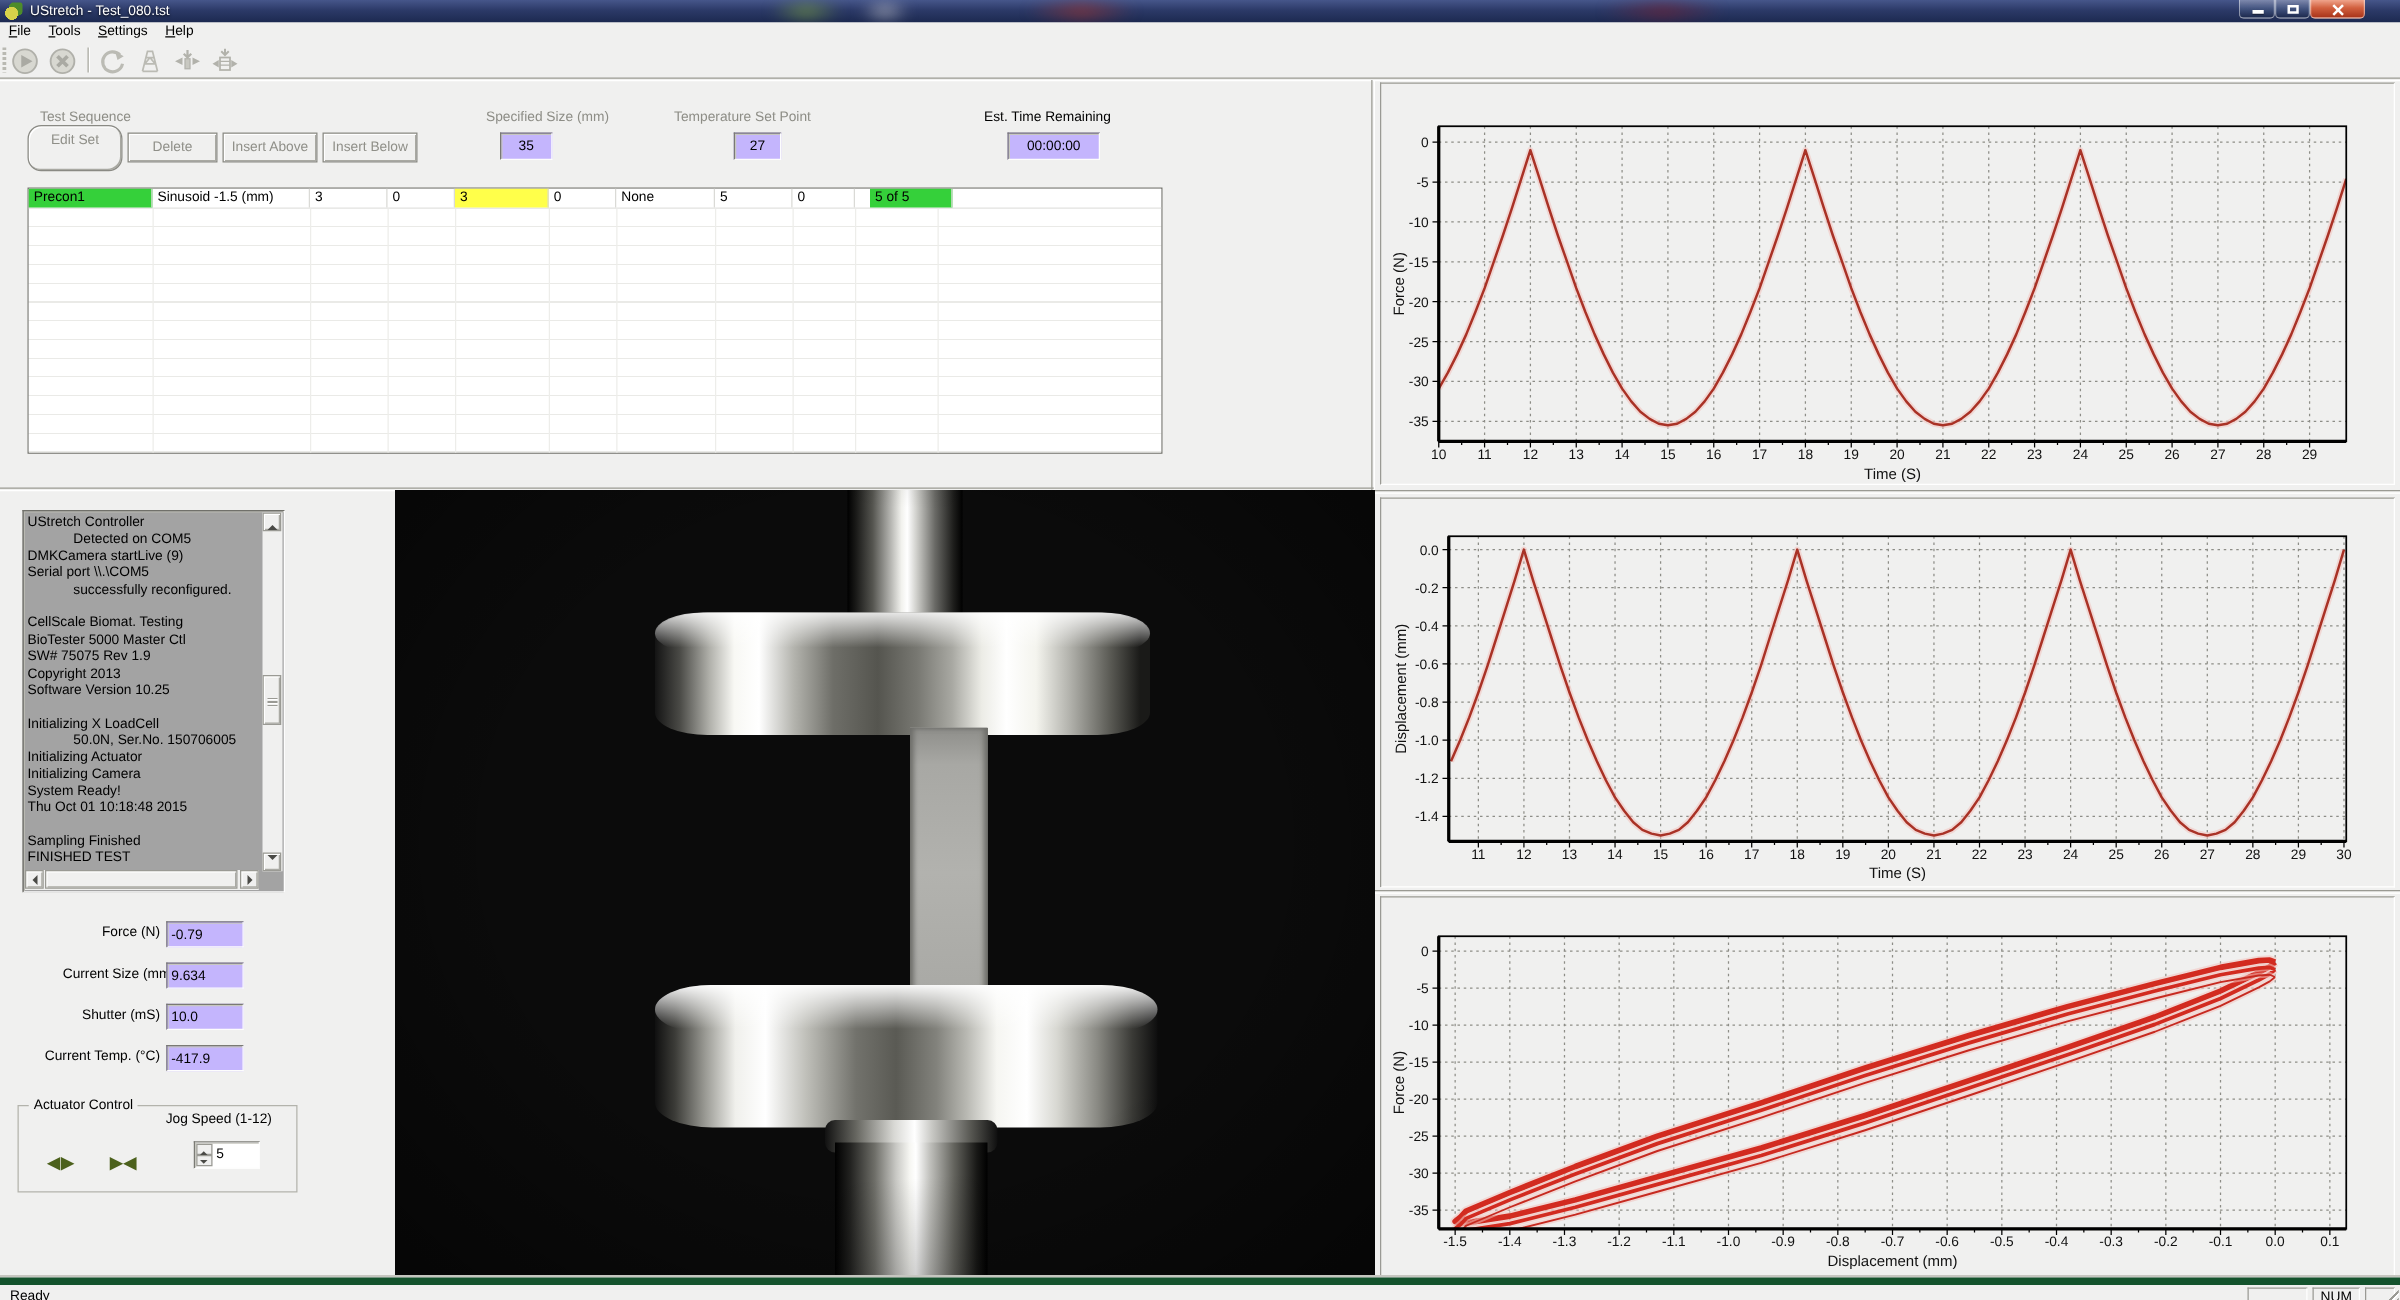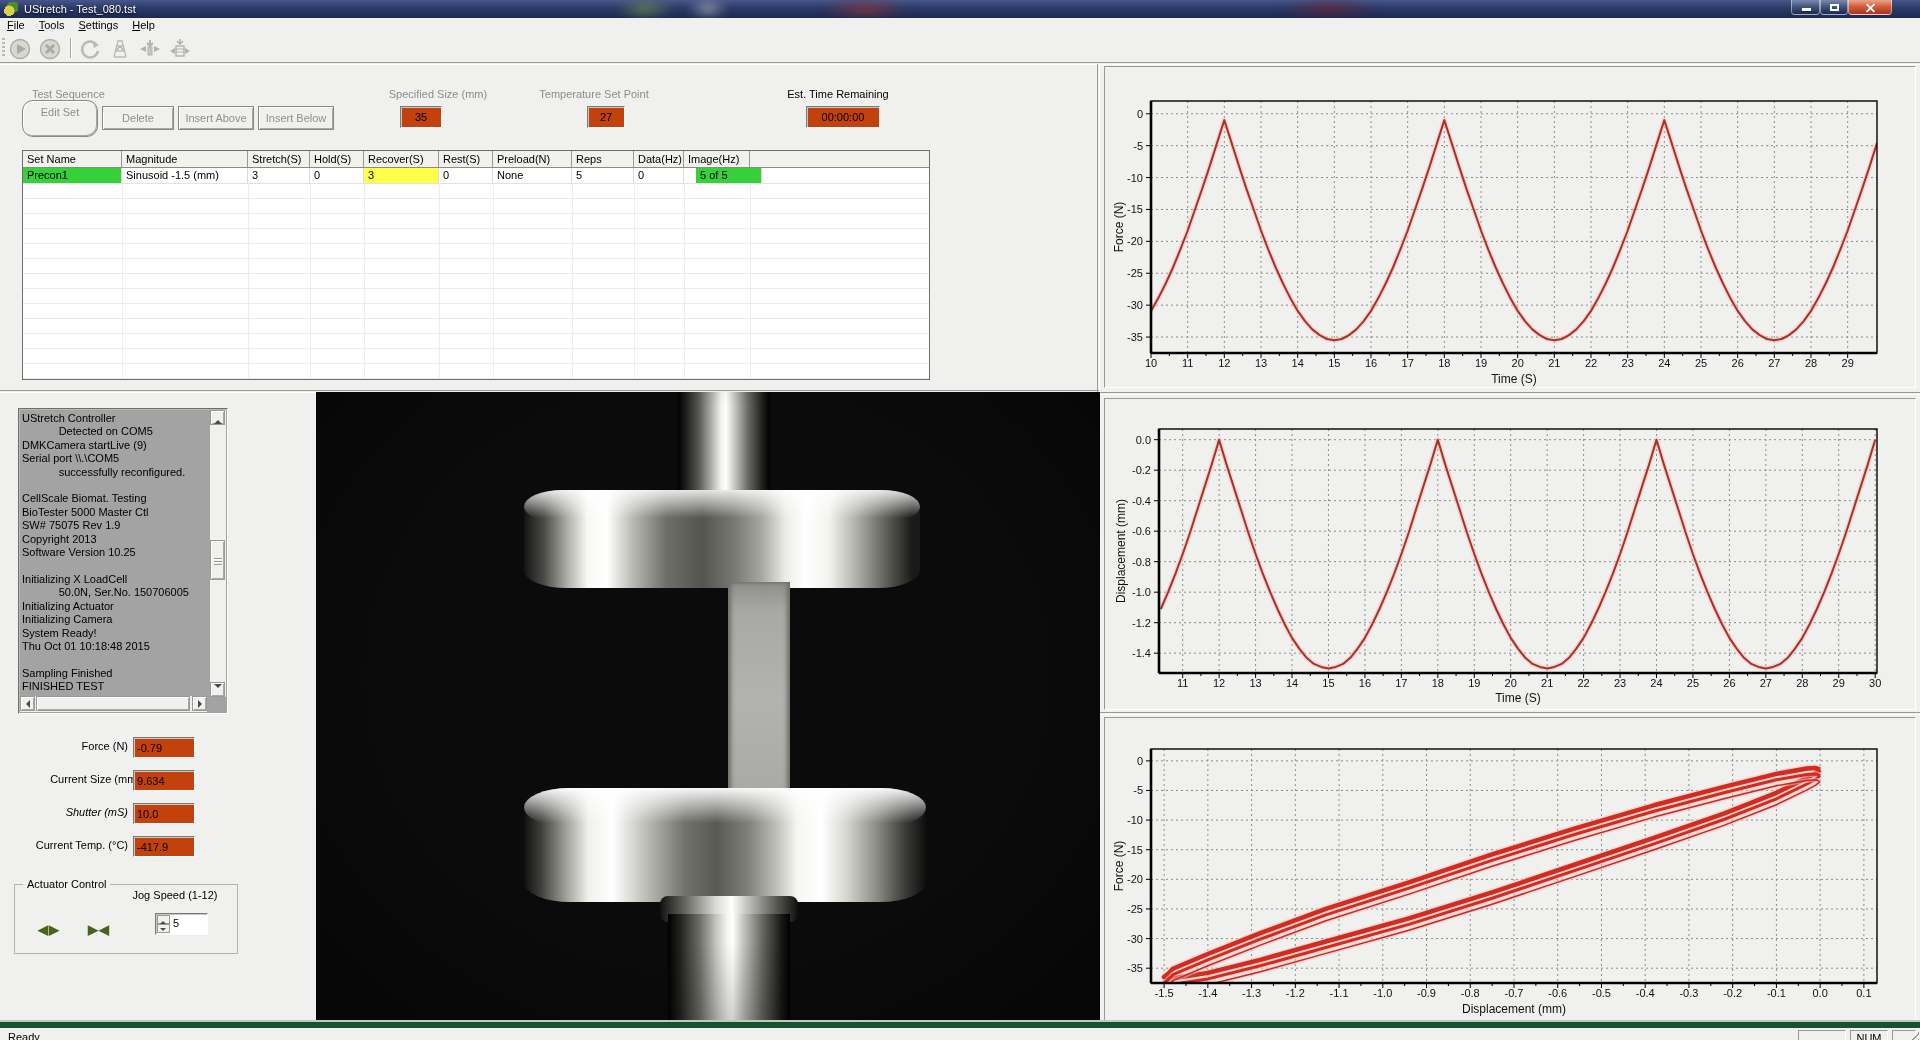--- a/index.html
+++ b/index.html
@@ -37,21 +37,21 @@
   .tbsep { position:absolute; top:4px; width:2px; height:20px; border-left:1px solid #a8a8a0; border-right:1px solid #ffffff; }
 
   .divider-h { border-top:1px solid #9a9a93; border-bottom:1px solid #ffffff; height:3px; }
   .divider-v { border-left:1px solid #9a9a93; border-right:1px solid #ffffff; width:3px; }
 
   
   .gray-label { color:#8d8d86; }
   .btn { background:#f0f0ef; border:1px solid #8a8a84;
     box-shadow:inset 1px 1px 0 #ffffff, inset -1px -1px 0 #a9a9a2;
     text-align:center; color:#8f8f88; }
-  .field { background:#c2410c; border:1px solid; border-color:#7a7a74 #fdfdfd #fdfdfd #7a7a74;
+  .field { background:#c4b5fd; border:1px solid; border-color:#7a7a74 #fdfdfd #fdfdfd #7a7a74;
     box-shadow:inset 1px 1px 0 #c7c7c0; line-height:18px; padding:1px 3px; }
   .field.center { text-align:center; }
 
   #ts-table { left:22px; top:150px; width:908px; border:1px solid #6e6e68; background:#fff; }
   .ts-hrow { display:flex; height:17px; background:#f1f1ee; border-bottom:1px solid #8a8a84; }
   .ts-hcell { border-right:1px solid #9a9a94; padding:2px 0 0 4px; white-space:nowrap; overflow:hidden; }
   .ts-row { display:flex; height:16px; background:#fff; border-bottom:1px solid #e2e2df; }
   .ts-cell { border-right:1px solid #dadad6; padding:1px 0 0 4px; white-space:nowrap; overflow:hidden; }
   .ts-empty { position:relative; height:195px;
     background:repeating-linear-gradient(180deg,#ffffff 0 14px,#eaeae7 14px 15px); }
@@ -193,33 +193,20 @@
 <div class="abs gray-label" style="left:385px;top:88px;width:106px;text-align:center;">Specified Size (mm)</div>
 <div class="abs field center" style="left:400px;top:106px;width:42px;height:22px;">35</div>
 
 <div class="abs gray-label" style="left:538px;top:88px;width:112px;text-align:center;">Temperature Set Point</div>
 <div class="abs field center" style="left:587px;top:106px;width:38px;height:22px;">27</div>
 
 <div class="abs" style="left:783px;top:88px;width:110px;text-align:center;">Est. Time Remaining</div>
 <div class="abs field center" style="left:806px;top:106px;width:74px;height:22px;">00:00:00</div>
 
 <div id="ts-table" class="abs">
-    <div class="ts-hrow">
-      <div class="ts-hcell" style="width: 99px;">Set Name</div>
-      <div class="ts-hcell" style="width: 126px;">Magnitude</div>
-      <div class="ts-hcell" style="width: 62px;">Stretch(S)</div>
-      <div class="ts-hcell" style="width: 54px;">Hold(S)</div>
-      <div class="ts-hcell" style="width: 75px;">Recover(S)</div>
-      <div class="ts-hcell" style="width: 54px;">Rest(S)</div>
-      <div class="ts-hcell" style="width: 79px;">Preload(N)</div>
-      <div class="ts-hcell" style="width: 62px;">Reps</div>
-      <div class="ts-hcell" style="width: 50px;">Data(Hz)</div>
-      <div class="ts-hcell" style="width: 66px;">Image(Hz)</div>
-      <div class="ts-hcell" style="flex: 1 1 0%; border-right: none;"></div>
-    </div>
     <div class="ts-row">
       <div class="ts-cell" style="width: 99px; background: rgb(53, 208, 58);">Precon1</div>
       <div class="ts-cell" style="width: 126px;">Sinusoid -1.5 (mm)</div>
       <div class="ts-cell" style="width: 62px;">3</div>
       <div class="ts-cell" style="width: 54px;">0</div>
       <div class="ts-cell" style="width: 75px; background: rgb(255, 255, 74);">3</div>
       <div class="ts-cell" style="width: 54px;">0</div>
       <div class="ts-cell" style="width: 79px;">None</div>
       <div class="ts-cell" style="width: 62px;">5</div>
       <div class="ts-cell" style="width: 50px;">0</div>
@@ -285,21 +272,21 @@
         <span class="tri right"></span>
       </div>
   </div>
 </div>
 
 <div id="readings">
     <div class="read-label abs" style="left: 6px; top: 737px;">Force (N)</div>
     <div class="read-field field abs" style="top: 737px;">-0.79</div>
     <div class="read-label abs" style="left: 18px; top: 770px;">Current Size (mm)</div>
     <div class="read-field field abs" style="top: 770px;">9.634</div>
-    <div class="read-label abs" style="left: 6px; top: 803px; font-style: italic;">Shutter (mS)</div>
+    <div class="read-label abs" style="left: 6px; top: 803px;">Shutter (mS)</div>
     <div class="read-field field abs" style="top: 803px;">10.0</div>
     <div class="read-label abs" style="left: 6px; top: 836px;">Current Temp. (°C)</div>
     <div class="read-field field abs" style="top: 836px;">-417.9</div>
   </div>
 
 <div id="actuator" class="abs">
   <div id="actuator-legend">Actuator Control</div>
   <div class="abs" style="left:104px;top:4px;width:112px;text-align:center;">Jog Speed (1-12)</div>
   <button class="jog-btn" style="left:16px;top:36px;">◀▶</button>
   <button class="jog-btn" style="left:66px;top:36px;">▶◀</button>

